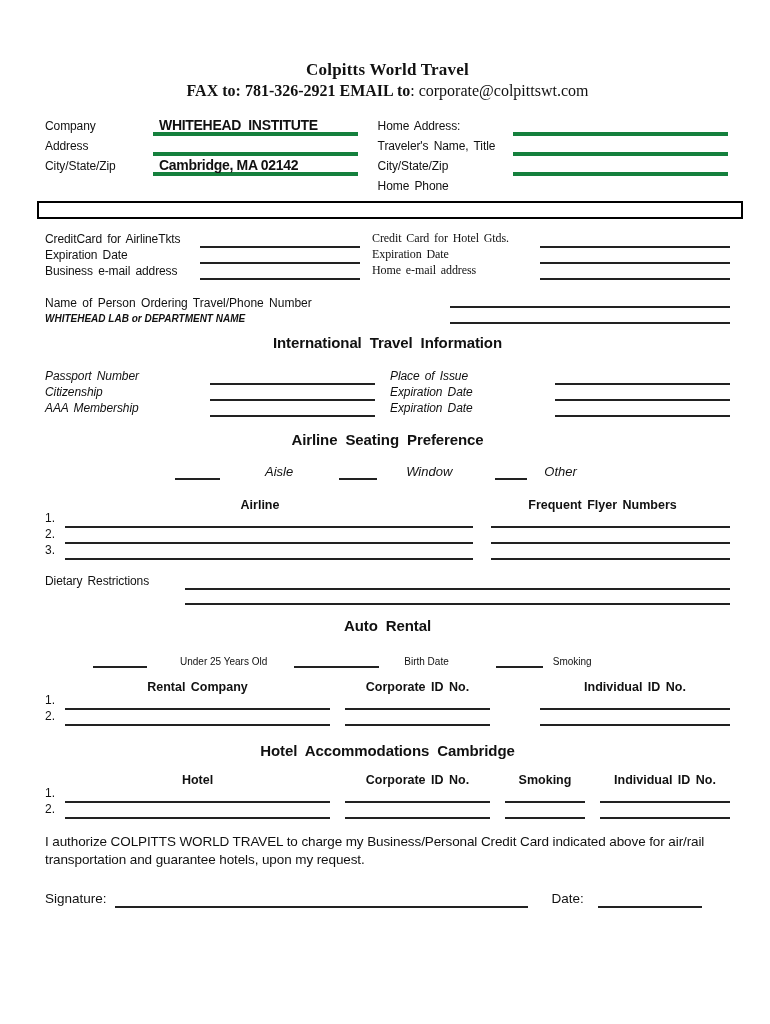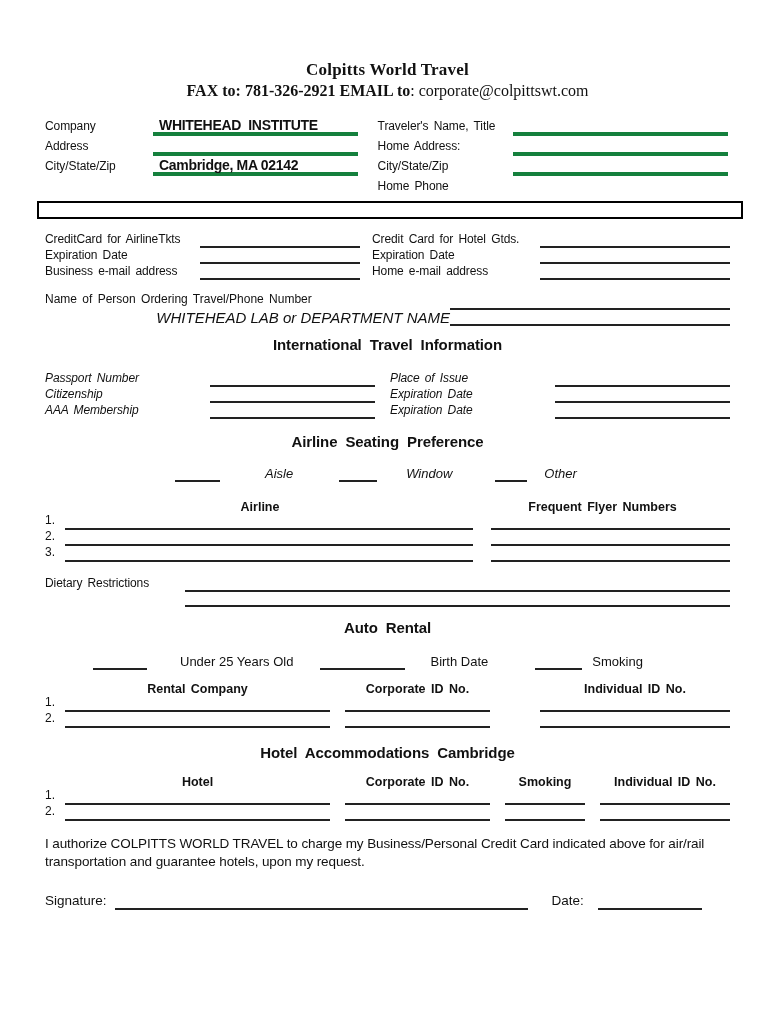--- a/index.html
+++ b/index.html
@@ -49,28 +49,28 @@
 
   .bigbox { margin-left:-8px; width:706px; height:18px; border:2px solid #000; margin-top:5px; }
 
   
   .credit { margin-top:13px; }
   .krow { display:flex; align-items:flex-end; height:16px; }
   .krow .lbl { padding-bottom:2px; }
   .k-l-lbl { width:155px; }
   .k-l-line { width:160px; height:14px; }
   .k-gap { width:12px; }
-  .k-r-lbl { width:168px; }
+  .k-r-lbl { width:168px;font-family:Liberation Serif, serif; }
   .k-r-line { width:190px; height:14px; }
 
   
   .ordering { display:flex; margin-top:12px; align-items:flex-end; }
   .ord-text { width:405px; }
   .ord-l1 { font-size:12px; word-spacing:2px; }
-  .ord-l2 { font-size:15px; font-weight:normal; font-style:italic; margin-top:3px;text-align:right; }
+  .ord-l2 { font-size:10px; font-weight:bold; font-style:italic; margin-top:3px; }
   .ord-lines { width:280px; }
   .ord-lines .line { height:16px; }
 
   
   .sect-intl { margin-top:10px; }
   .intl { margin-top:18px; }
   .irow { display:flex; align-items:flex-end; height:16px;font-style:italic; }
   .irow .lbl { padding-bottom:2px; }
   .i-l-lbl { width:165px; }
   .i-l-line { width:165px; height:14px; }
@@ -97,21 +97,21 @@
   .a-gap { width:18px; }
   .a-line-r { width:239px; height:14px; }
 
   .dietrow { display:flex; align-items:flex-end; height:16px; margin-top:14px; }
   .diet-lbl { width:140px; padding-bottom:2px; }
   .diet-line { width:545px; height:14px; }
   .extra-line { margin-left:140px; width:545px; margin-top:13px; }
 
   
   .sect-auto { margin-top:12px; }
-  .u25row { display:flex; align-items:flex-end; height:16px; margin-top:18px; font-size:13px; }
+  .u25row { display:flex; align-items:flex-end; height:16px; margin-top:18px; font-size:10px; }
   .u25row .opt { padding-bottom:1px; white-space:nowrap; }
   .ul1 { margin-left:48px; width:54px; height:12px; }
   .uo1 { margin-left:33px; }
   .ul2 { margin-left:27px; width:85px; height:12px; }
   .uo2 { margin-left:25px; }
   .ul3 { margin-left:47px; width:47px; height:12px; }
   .uo3 { margin-left:10px; }
 
   .autohead { display:flex; margin-top:12px; }
   .rx-sp { width:20px; }
@@ -171,25 +171,25 @@
       </div>
       <div class="crow">
         <div class="lbl">City/State/Zip</div>
         <div class="fld">
             <div class="val">Cambridge, MA 02142</div>
           </div>
       </div>
     </div>
     <div class="c-right">
       <div class="crow">
+        <div class="lbl">Home Address:</div>
+        <div class="fld"></div>
+      </div>
+      <div class="crow">
         <div class="lbl">Traveler's Name, Title</div>
-        <div class="fld"></div>
-      </div>
-      <div class="crow">
-        <div class="lbl">Home Address:</div>
         <div class="fld"></div>
       </div>
       <div class="crow">
         <div class="lbl">City/State/Zip</div>
         <div class="fld"></div>
       </div>
       <div class="crow">
         <div class="lbl">Home Phone</div>
         <div class="fld noline"></div>
       </div>

